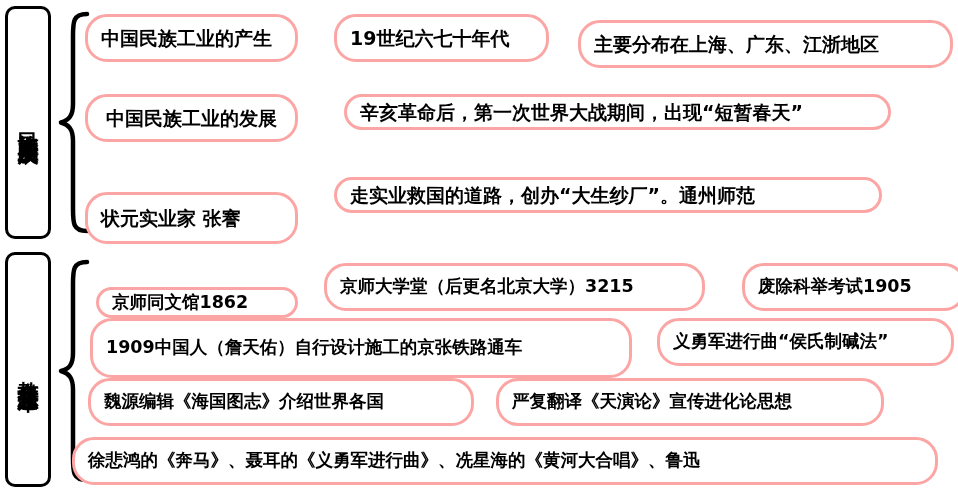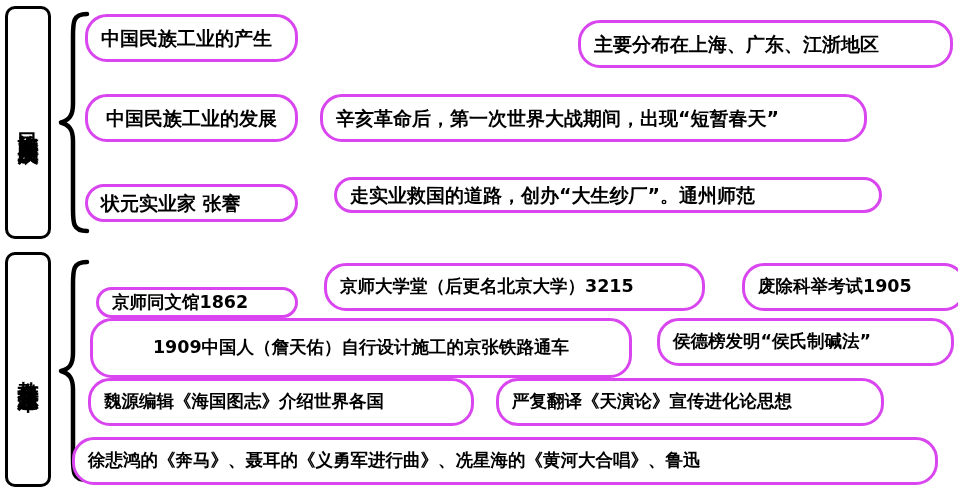--- a/index.html
+++ b/index.html
@@ -46,21 +46,21 @@
   .brace {
     position: absolute;
     pointer-events: none;
   }
   .brace svg { display: block; width: 100%; height: 100%; }
 
   
   .pill {
     position: absolute;
     box-sizing: border-box;
-    border: 3px solid #d946ef;
+    border: 3px solid #fca5a5;
     border-radius: 22px;
     background: #ffffff;
     display: flex;
     align-items: center;
     padding: 0 13px;
   }
   .pill .ptext {
     font-family: "DejaVu Sans", "Liberation Sans", sans-serif;
     font-weight: 700;
     font-size: 19px;
@@ -81,32 +81,35 @@
 
   <div class="brace" style="left:57px; top:10px; width:34px; height:225px;">
     <svg viewBox="0 0 34 225" preserveAspectRatio="none" aria-hidden="true">
       <path d="M30 4 C16 4 16 12 16 26 L16 94 C16 106 12 110 4 112.5 C12 115 16 119 16 131 L16 199 C16 213 16 221 30 221" fill="none" stroke="#000000" stroke-width="4.5" stroke-linecap="round" stroke-linejoin="round"></path>
     </svg>
   </div>
 
   <div class="pill" style="left:85px; top:14px; width:213px; height:48px;">
     <span class="ptext">中国民族工业的产生</span>
   </div>
+  <div class="pill" style="left:334px; top:14px; width:215px; height:48px;">
+    <span class="ptext">19世纪六七十年代</span>
+  </div>
   <div class="pill" style="left:578px; top:20px; width:375px; height:48px;">
     <span class="ptext">主要分布在上海、广东、江浙地区</span>
   </div>
 
   <div class="pill" style="left:85px; top:94px; width:213px; height:48px;justify-content:center;">
     <span class="ptext">中国民族工业的发展</span>
   </div>
-  <div class="pill" style="left:320px; top:94px; width:547px; height:48px;">
+  <div class="pill" style="left:344px; top:94px; width:547px; height:36px;">
     <span class="ptext">辛亥革命后，第一次世界大战期间，出现“短暂春天”</span>
   </div>
 
-  <div class="pill" style="left:85px; top:184px; width:213px; height:38px;">
+  <div class="pill" style="left:85px; top:192px; width:213px; height:52px;">
     <span class="ptext">状元实业家 张謇</span>
   </div>
   <div class="pill" style="left:334px; top:177px; width:548px; height:36px;">
     <span class="ptext">走实业救国的道路，创办“大生纱厂”。通州师范</span>
   </div>
 
   <div class="vlabel" style="left:5px; top:252px; width:46px; height:235px;">
     <span class="vtext">教育科技思想艺术</span>
   </div>
 
@@ -119,25 +122,25 @@
   <div class="pill small" style="left:96px; top:262px; width:202px; height:31px;margin-top:25px;">
     <span class="ptext">京师同文馆1862</span>
   </div>
   <div class="pill small" style="left:324px; top:263px; width:381px; height:48px;">
     <span class="ptext">京师大学堂（后更名北京大学）3215</span>
   </div>
   <div class="pill small" style="left:742px; top:263px; width:224px; height:48px;">
     <span class="ptext">废除科举考试1905</span>
   </div>
 
-  <div class="pill small" style="left:90px; top:318px; width:542px; height:60px;justify-content:center;">
+  <div class="pill small" style="left:90px; top:318px; width:542px; height:60px;">
     <span class="ptext">1909中国人（詹天佑）自行设计施工的京张铁路通车</span>
   </div>
   <div class="pill small" style="left:657px; top:318px; width:297px; height:48px;">
-    <span class="ptext">侯德榜发明“侯氏制碱法”</span>
+    <span class="ptext">义勇军进行曲“侯氏制碱法”</span>
   </div>
 
   <div class="pill small" style="left:88px; top:378px; width:386px; height:48px;">
     <span class="ptext">魏源编辑《海国图志》介绍世界各国</span>
   </div>
   <div class="pill small" style="left:496px; top:378px; width:388px; height:48px;">
     <span class="ptext">严复翻译《天演论》宣传进化论思想</span>
   </div>
 
   <div class="pill small" style="left:72px; top:437px; width:866px; height:48px;">

